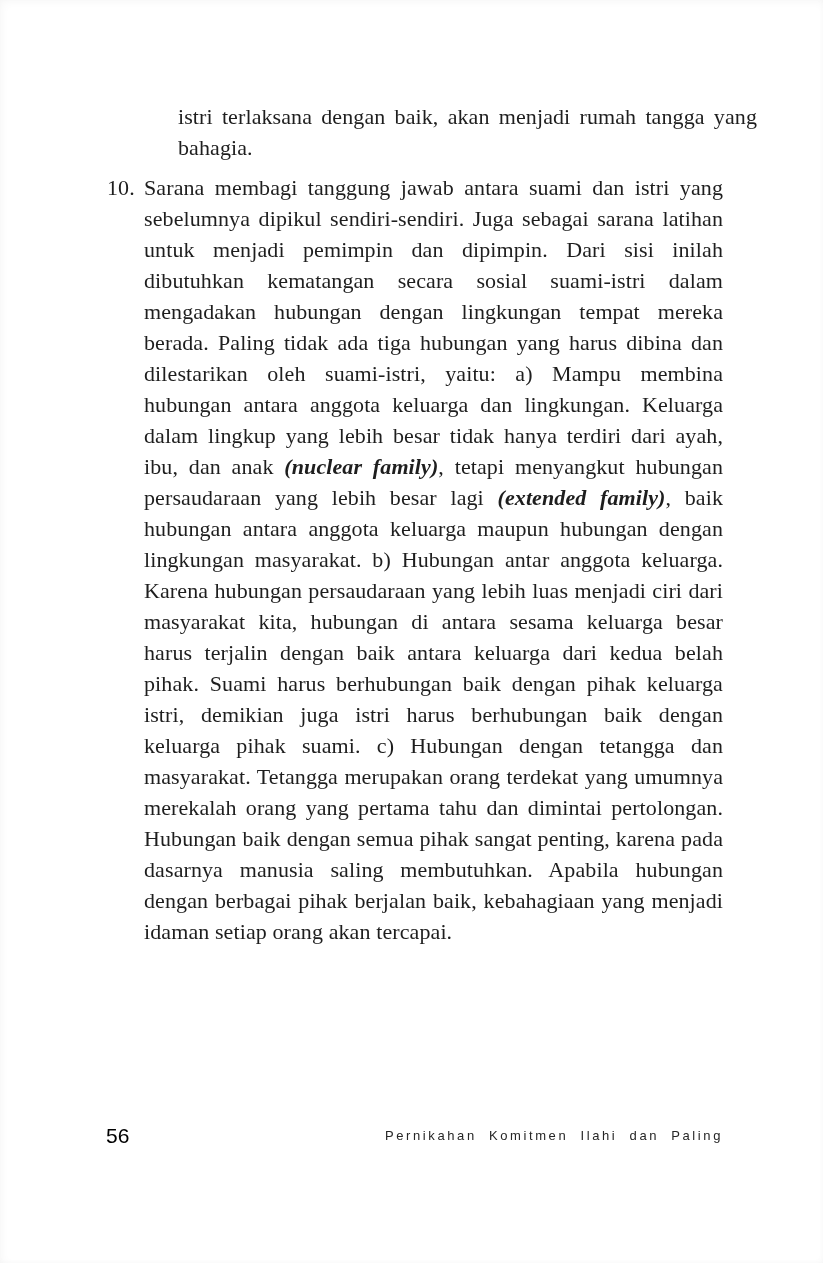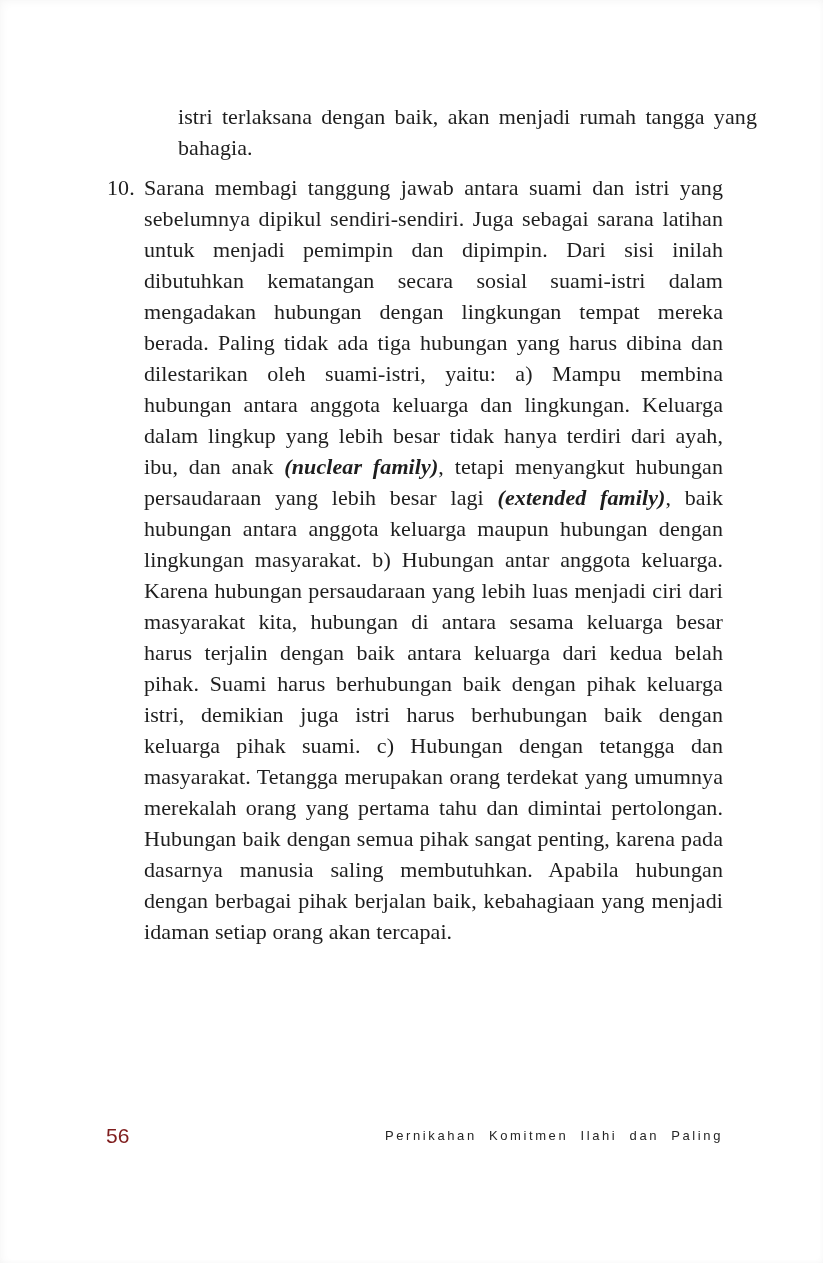--- a/index.html
+++ b/index.html
@@ -47,21 +47,21 @@
   .seg-italic {
     font-style: italic;
     font-weight: bold;
   }
   .page-footer-number {
     position: absolute;
     left: 106px;
     top: 1124px;
     font-family: "Liberation Sans", sans-serif;
     font-size: 21px;
-    color: #7f1d1d;
+    color: #000000;
   }
   .page-footer-title {
     position: absolute;
     right: 100px;
     top: 1128px;
     font-family: "Liberation Sans", sans-serif;
     font-size: 13px;
     letter-spacing: 2.6px;
     word-spacing: 6px;
     color: #262626;

